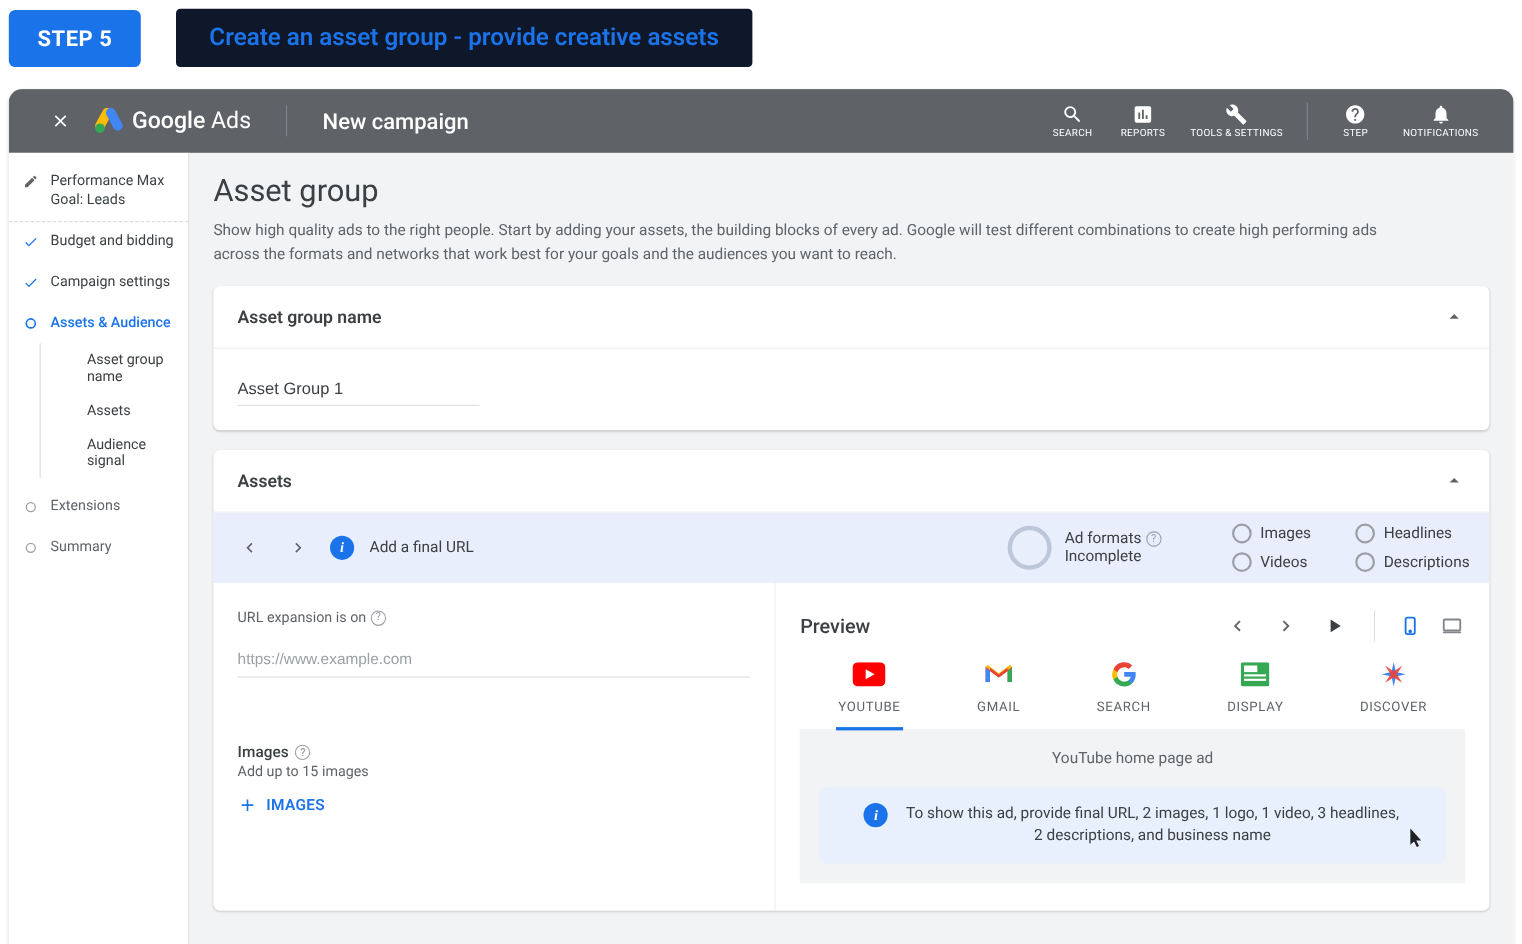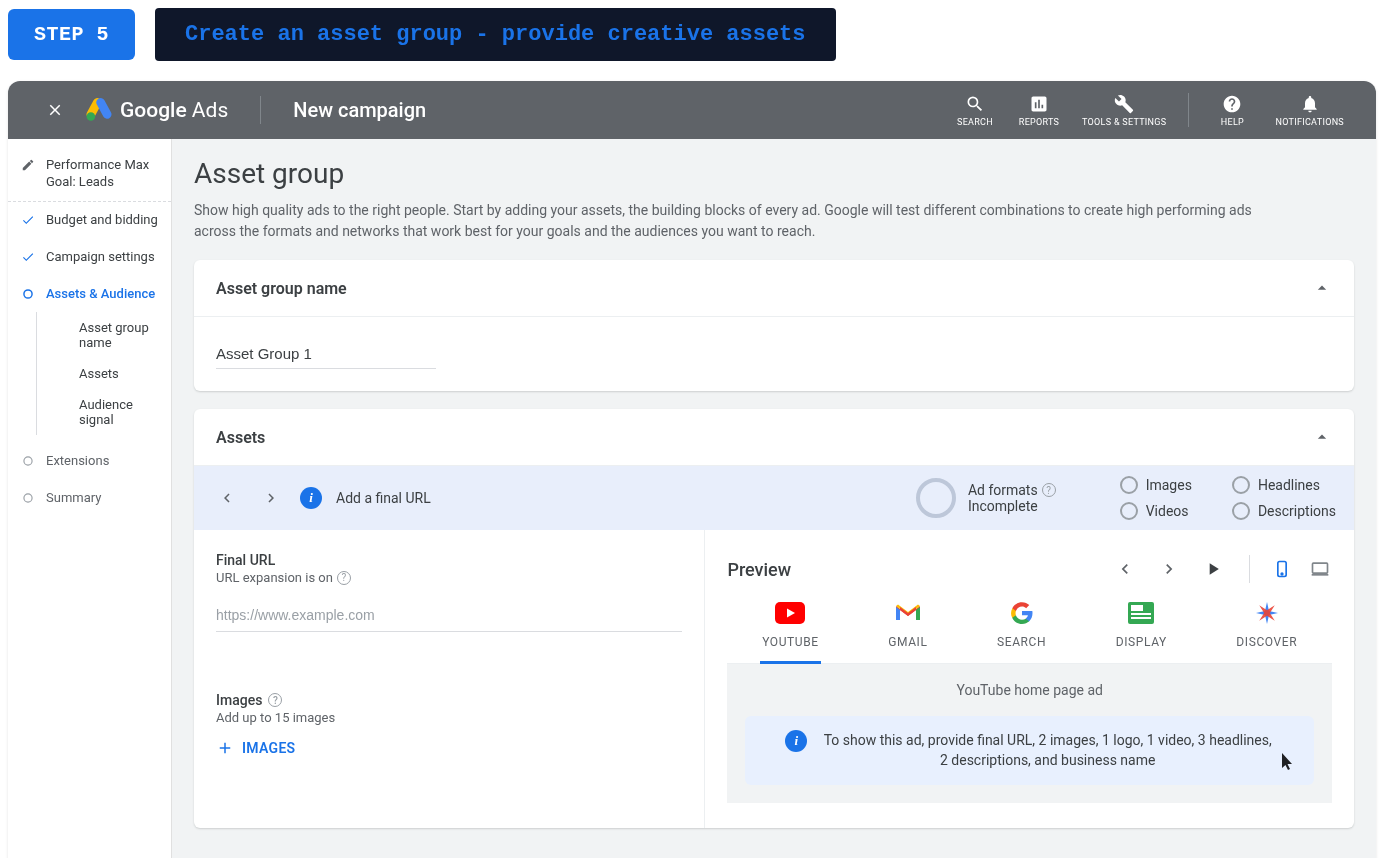--- a/index.html
+++ b/index.html
@@ -1,20 +1,20 @@
 <!DOCTYPE html>
 <html><head>
 <meta charset="utf-8">
 <style>
 * { box-sizing: border-box; margin: 0; padding: 0; }
 body { font-family: "Google Sans", Roboto, Arial, sans-serif; background: #fff; color: #202124; }
 
 .page-wrap { padding: 8px; }
 
-.step-header { display: flex; align-items: center; gap: 20px; margin-bottom: 20px; font-family: Liberation Mono, monospace; }
+.step-header { display: flex; align-items: center; gap: 32px; margin-bottom: 20px; }
 .step-badge { background: #1a73e8; color: #fff; font-weight: 700; font-size: 20px; padding: 14px 26px; border-radius: 6px; letter-spacing: 0.5px; }
 .step-caption { background: #0f172a; color: #1a73e8; font-weight: 600; font-size: 22px; padding: 14px 30px; border-radius: 4px; }
 
 .app-shell { border-radius: 12px 12px 0 0; overflow: hidden; box-shadow: 0 1px 3px rgba(60,64,67,0.15); }
 
 .topbar { background: #5f6368; color: #fff; display: flex; align-items: center; height: 58px; padding: 0 32px; }
 .topbar-left { display: flex; align-items: center; gap: 16px; }
 .close-x { font-size: 22px; cursor: pointer; padding: 6px; }
 .ads-logo { display: flex; align-items: center; gap: 8px; }
 .logo-glyph { display: flex; align-items: center; }
@@ -158,21 +158,21 @@
             </span>
         <span>TOOLS &amp; SETTINGS</span>
       </div>
       <div class="tb-vdivider"></div>
       <div class="tb-action">
         <span class="ico">
               <svg width="20" height="20" viewBox="0 0 24 24" fill="white">
                 <path d="M12 2C6.48 2 2 6.48 2 12s4.48 10 10 10 10-4.48 10-10S17.52 2 12 2zm1 17h-2v-2h2v2zm2.07-7.75l-.9.92C13.45 12.9 13 13.5 13 15h-2v-.5c0-1.1.45-2.1 1.17-2.83l1.24-1.26c.37-.36.59-.86.59-1.41 0-1.1-.9-2-2-2s-2 .9-2 2H8c0-2.21 1.79-4 4-4s4 1.79 4 4c0 .88-.36 1.68-.93 2.25z"></path>
               </svg>
             </span>
-        <span>HELP</span>
+        <span>STEP</span>
       </div>
       <div class="tb-action">
         <span class="ico">
               <svg width="20" height="20" viewBox="0 0 24 24" fill="white">
                 <path d="M12 22c1.1 0 2-.9 2-2h-4c0 1.1.89 2 2 2zm6-6v-5c0-3.07-1.64-5.64-4.5-6.32V4c0-.83-.67-1.5-1.5-1.5s-1.5.67-1.5 1.5v.68C7.63 5.36 6 7.92 6 11v5l-2 2v1h16v-1l-2-2z"></path>
               </svg>
             </span>
         <span>NOTIFICATIONS</span>
       </div>
     </div>
@@ -304,21 +304,20 @@
               <div class="check-item">
                     <span class="radio-empty"></span>
                     <span>Descriptions</span>
                   </div>
             </div>
           </div>
         </div>
 
         <div class="assets-lower">
           <div class="assets-left">
-            <div class="field-label">Final URL</div>
             <div class="field-sub">
                   <span>URL expansion is on</span> 
                   <span class="help-q">?</span>
                 </div>
             <input class="url-input" type="text" placeholder="https://www.example.com" style="">
 
             <div class="imgs-block">
               <div class="field-label" style="display:flex;align-items:center;gap:6px">
                     <span>Images</span> 
                     <span class="help-q">?</span>

